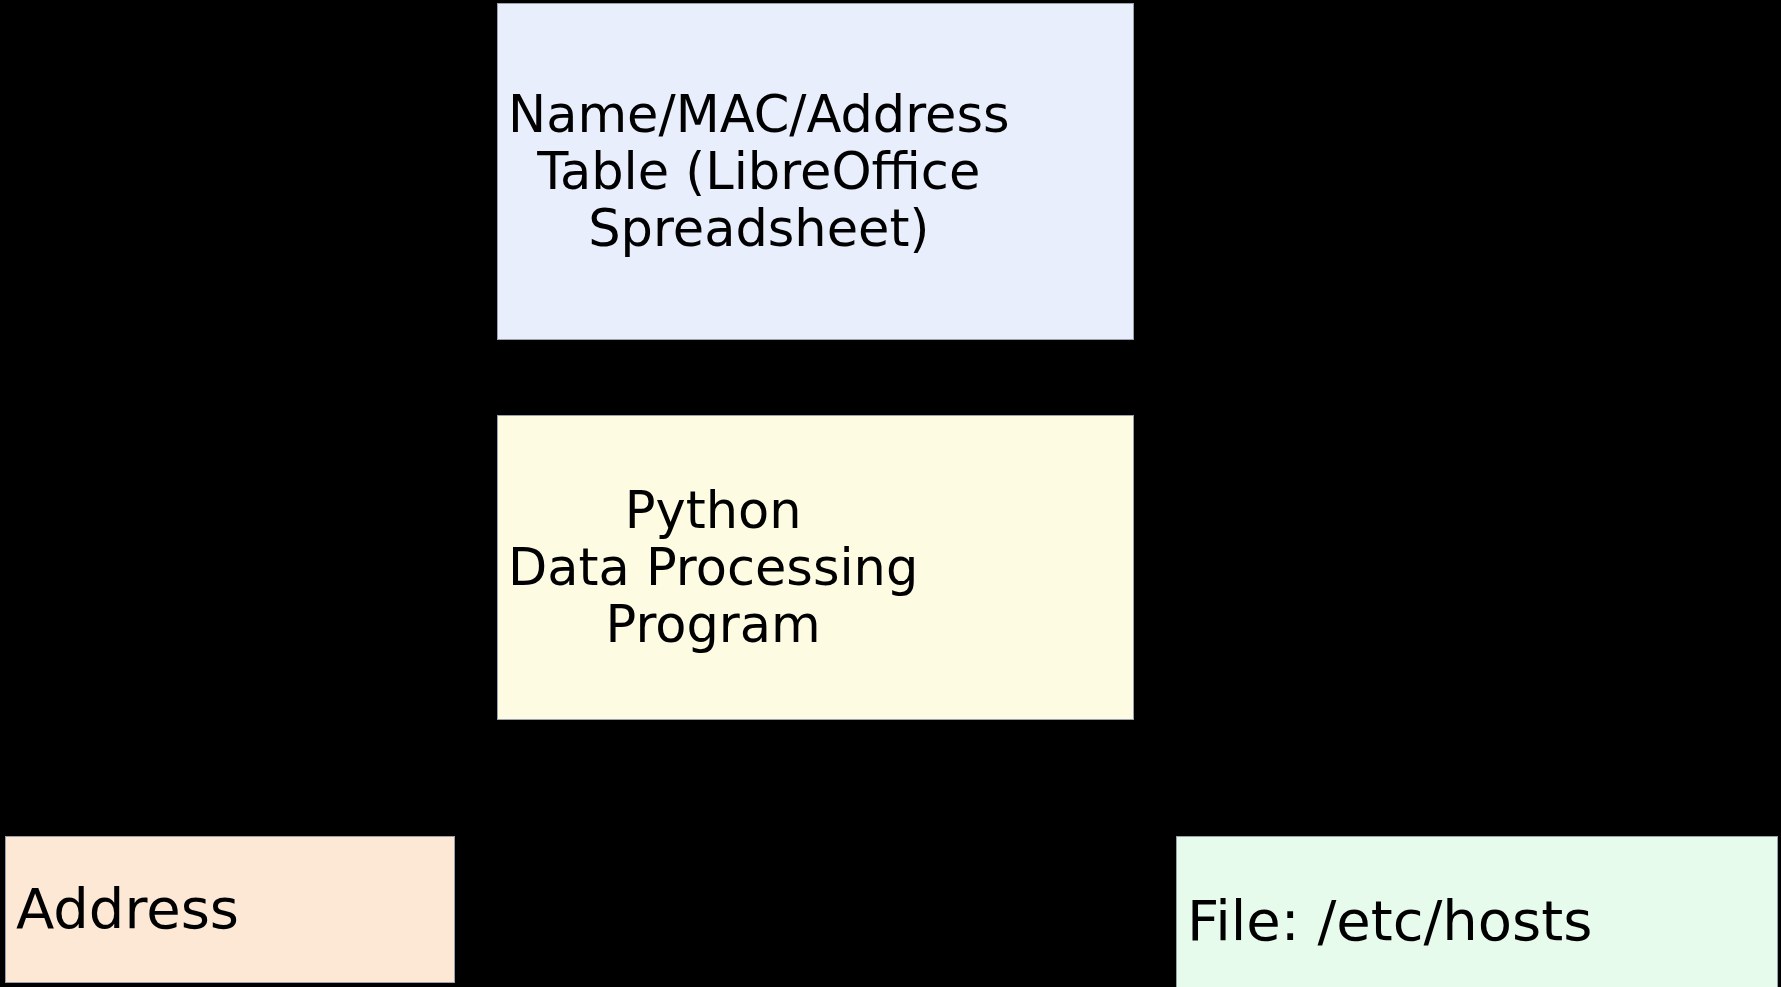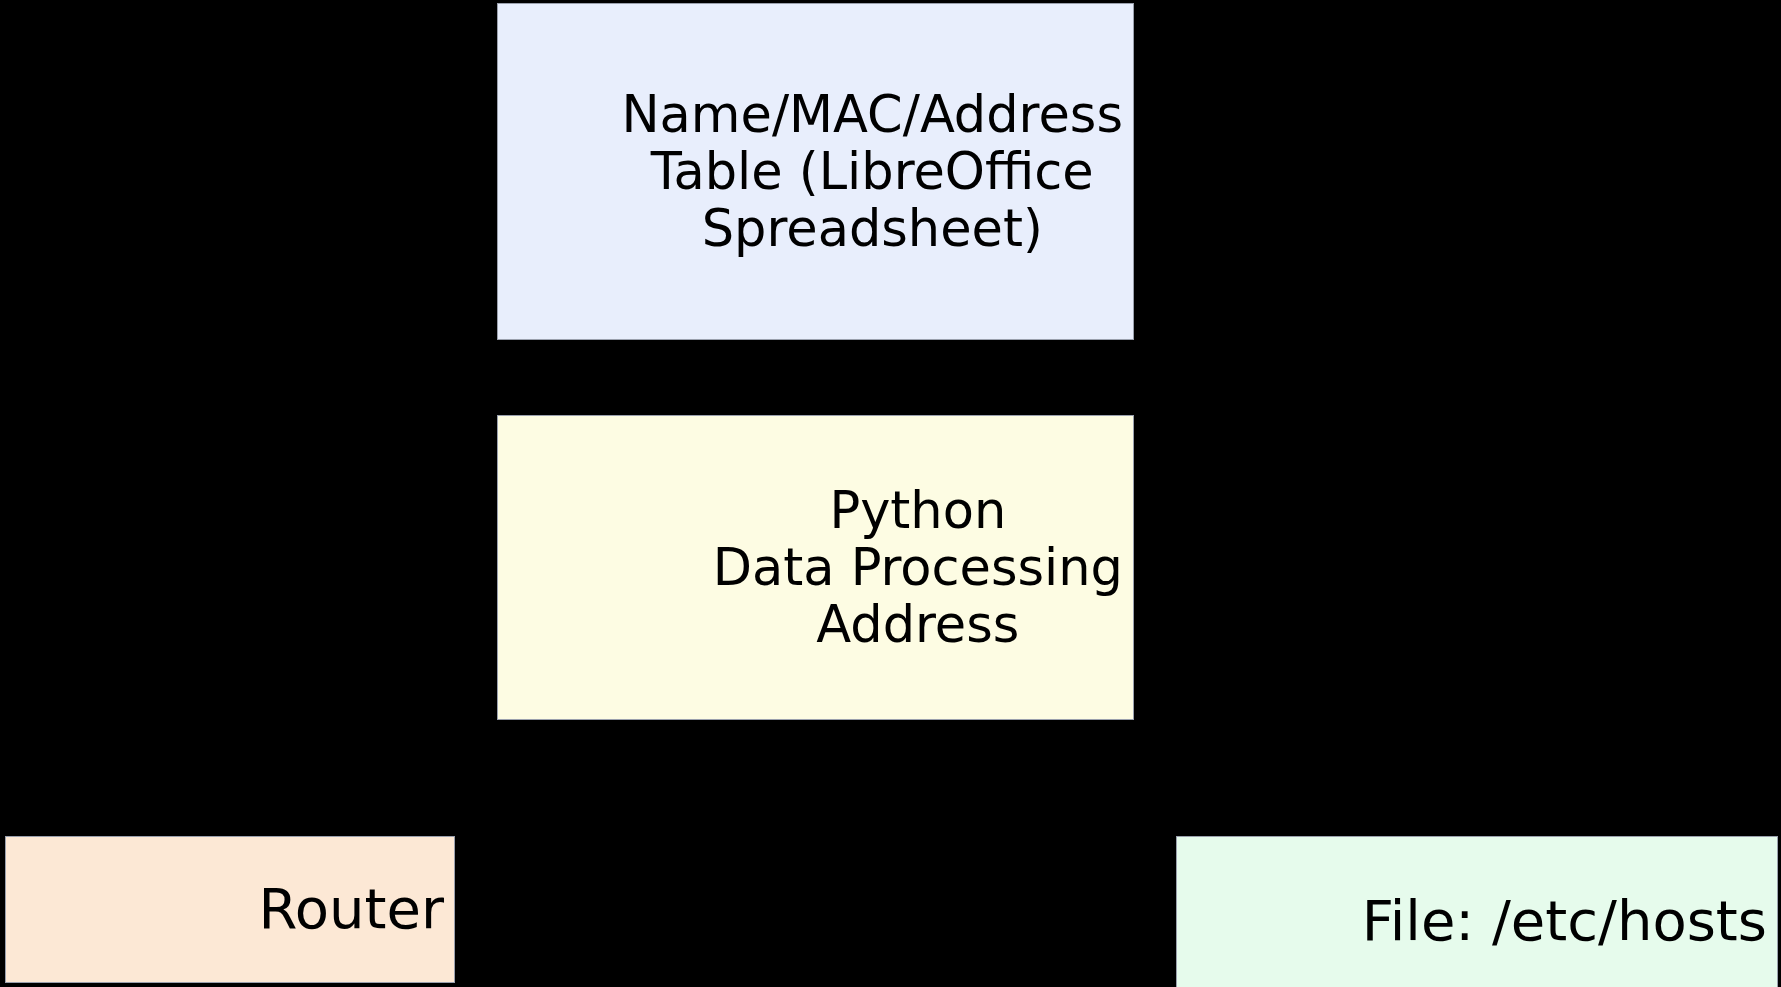--- a/index.html
+++ b/index.html
@@ -20,21 +20,21 @@
     width: 1781px;
     height: 987px;
     background: #000000;
   }
   .node {
     position: absolute;
     box-sizing: border-box;
     border: 1px solid #9aa0ad;
     display: flex;
     align-items: center;
-    justify-content: flex-end;
+    justify-content: flex-start;
     text-align: center;
     color: #000000;
     line-height: 1.12;
     white-space: pre-line;
     padding: 4px 10px;
   }
   
   #node-table {
     left: 497px;
     top: 3px;
@@ -82,24 +82,24 @@
 
   <div class="node" id="node-table">
     <span class="node-label">Name/MAC/Address
 Table (LibreOffice
 Spreadsheet)</span>
   </div>
 
   <div class="node" id="node-program">
     <span class="node-label">Python
 Data Processing
-Address</span>
+Program</span>
   </div>
 
   <div class="node" id="node-router">
-    <span class="node-label">Router</span>
+    <span class="node-label">Address</span>
   </div>
 
   <div class="node" id="node-hostsfile">
     <span class="node-label">File: /etc/hosts</span>
   </div>
 
 </div>
 
 </body></html>

